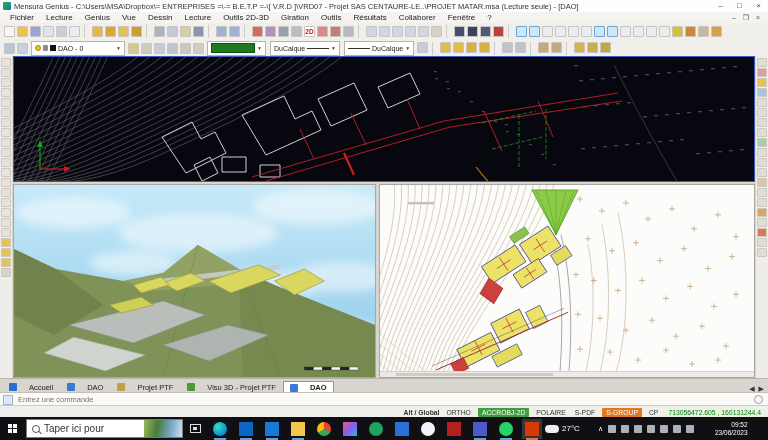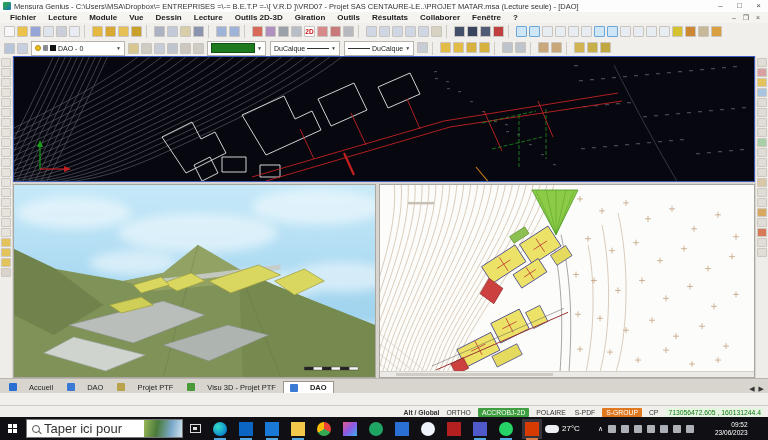--- a/index.html
+++ b/index.html
@@ -8,21 +8,21 @@
   
   .titlebar{position:absolute;top:0;left:0;right:0;height:12px;background:#fdfdfd;border-bottom:1px solid #e6e4e0;
             display:flex;align-items:center;gap:3px;padding-left:3px;font-size:7.5px;color:#333;}
   .applogo{width:8px;height:8px;border-radius:1px;background:linear-gradient(135deg,#2aa05a 30%,#1a6fc0);flex:0 0 auto;}
   .title-text{white-space:nowrap;overflow:hidden;}
   .wctrl{margin-left:auto;display:flex;flex:0 0 auto;}
   .wctrl span{width:19px;text-align:center;font-size:8px;line-height:12px;color:#444;}
   
   .menubar{position:absolute;top:12px;left:0;right:0;height:11px;background:#f6f4f1;border-bottom:1px solid #e0ddd8;
            display:flex;align-items:center;padding-left:4px;font-size:8px;color:#222;}
-  .mitem{padding:0 6px;white-space:nowrap;font-weight:bold;}
+  .mitem{padding:0 6px;white-space:nowrap;}
   .mdictrl{margin-left:auto;display:flex;padding-right:4px;}
   .mdictrl span{width:12px;text-align:center;font-size:7px;color:#555;}
   
   .toolbar{position:absolute;left:0;right:0;display:flex;align-items:center;background:#f1efec;padding-left:3px;}
   .t1{top:23px;height:17px;border-bottom:1px solid #e2dfda;}
   .t2{top:40px;height:16px;border-bottom:1px solid #d6d3cd;}
   .ticon{width:11px;height:11px;box-sizing:border-box;border:1px solid #c9c5be;border-radius:1px;margin:0 1px;
          font-size:6.5px;font-weight:bold;line-height:9px;text-align:center;flex:0 0 auto;background:#e8e6e1;}
   .ticon.hl{border-color:#6aa6d8;background:#cfe6f7;}
   .tsep{width:4px;height:13px;border-left:1px solid #cfcbc4;margin:0 2px 0 3px;flex:0 0 auto;}
@@ -67,21 +67,21 @@
   .sitem{padding:0 2px;}
   .sitem.on-green{background:#3f9e3f;color:#fff;padding:1px 4px;border-radius:1px;}
   .sitem.on-orange{background:#e07820;color:#fff;padding:1px 4px;border-radius:1px;}
   .scoords{color:#0a7a0a;background:#e6f4e2;padding:1px 3px;}
   
   .taskbar{position:absolute;top:417px;left:0;right:0;height:23px;background:#101014;display:flex;align-items:center;color:#fff;}
   .start{width:26px;height:100%;display:flex;align-items:center;justify-content:center;flex:0 0 auto;}
   .winlogo{width:10px;height:10px;background-image:linear-gradient(#fff,#fff),linear-gradient(#fff,#fff),linear-gradient(#fff,#fff),linear-gradient(#fff,#fff);
            background-size:4px 4px;background-position:0 0,5px 0,0 5px,5px 5px;background-repeat:no-repeat;}
   .searchbox{width:150px;height:17px;background:#fff;border:1px solid #777;display:flex;align-items:center;gap:4px;
-             padding-left:5px;font-size:13px;color:#333;position:relative;overflow:hidden;flex:0 0 auto;}
+             padding-left:5px;font-size:10px;color:#333;position:relative;overflow:hidden;flex:0 0 auto;}
   .mag{width:6px;height:6px;border:1px solid #555;border-radius:50%;position:relative;flex:0 0 auto;}
   .mag::after{content:"";position:absolute;width:4px;height:1px;background:#555;right:-3px;bottom:-1px;transform:rotate(45deg);}
   .widgetthumb{position:absolute;right:0;top:0;bottom:0;width:38px;
                background:linear-gradient(100deg,#9ab85a 0%,#4a7a3a 35%,#7aa8c8 70%,#cfe4ef 100%);}
   .tvbtn{width:24px;height:100%;display:flex;align-items:center;justify-content:center;flex:0 0 auto;}
   .tvicon{width:11px;height:9px;border:1px solid #ddd;box-sizing:border-box;background:linear-gradient(#0000,#0000),#101014;position:relative;}
   .tvicon::after{content:"";position:absolute;left:2px;top:2px;width:4px;height:3px;background:#ddd;}
   .app{width:14px;height:14px;margin:0 6px;position:relative;flex:0 0 auto;}
   .app.round{border-radius:50%;}
   .app.open::after{content:"";position:absolute;left:1px;right:1px;bottom:-4px;height:2px;background:#55a8e0;}
@@ -108,21 +108,21 @@
       <span>–</span>
       <span>□</span>
       <span>×</span>
     </span>
   </div>
 
   <div class="menubar">
 
   <span class="mitem">Fichier</span>
       <span class="mitem">Lecture</span>
-      <span class="mitem">Module</span>
+      <span class="mitem">Genius</span>
       <span class="mitem">Vue</span>
       <span class="mitem">Dessin</span>
       <span class="mitem">Lecture</span>
       <span class="mitem">Outils 2D-3D</span>
       <span class="mitem">Giration</span>
       <span class="mitem">Outils</span>
       <span class="mitem">Résultats</span>
       <span class="mitem">Collaborer</span>
       <span class="mitem">Fenêtre</span>
       <span class="mitem">?</span>
@@ -590,20 +590,25 @@
           <span class="tabicon" style="background: rgb(58, 122, 212);"></span>
           <span>DAO</span>
         </span>
       </span>
     <span class="tabnav">
       <span>◀</span>
       <span>▶</span>
     </span>
   </div>
 
+  <div class="cmdbar">
+    <span class="cmdicon"></span>
+    <input class="cmdinput" placeholder="Entrez une commande" style="">
+    <span class="cmdclock"></span>
+  </div>
 
   <div class="statusbar">
     <span class="smode">Alt / Global</span>
     <span style="display:flex;align-items:center;gap:5px">
 
     <span class="sitem">ORTHO</span>
         <span class="sitem on-green">ACCROBJ-2D</span>
         <span class="sitem">POLAIRE</span>
         <span class="sitem">S-PDF</span>
         <span class="sitem on-orange">S-GROUP</span>

